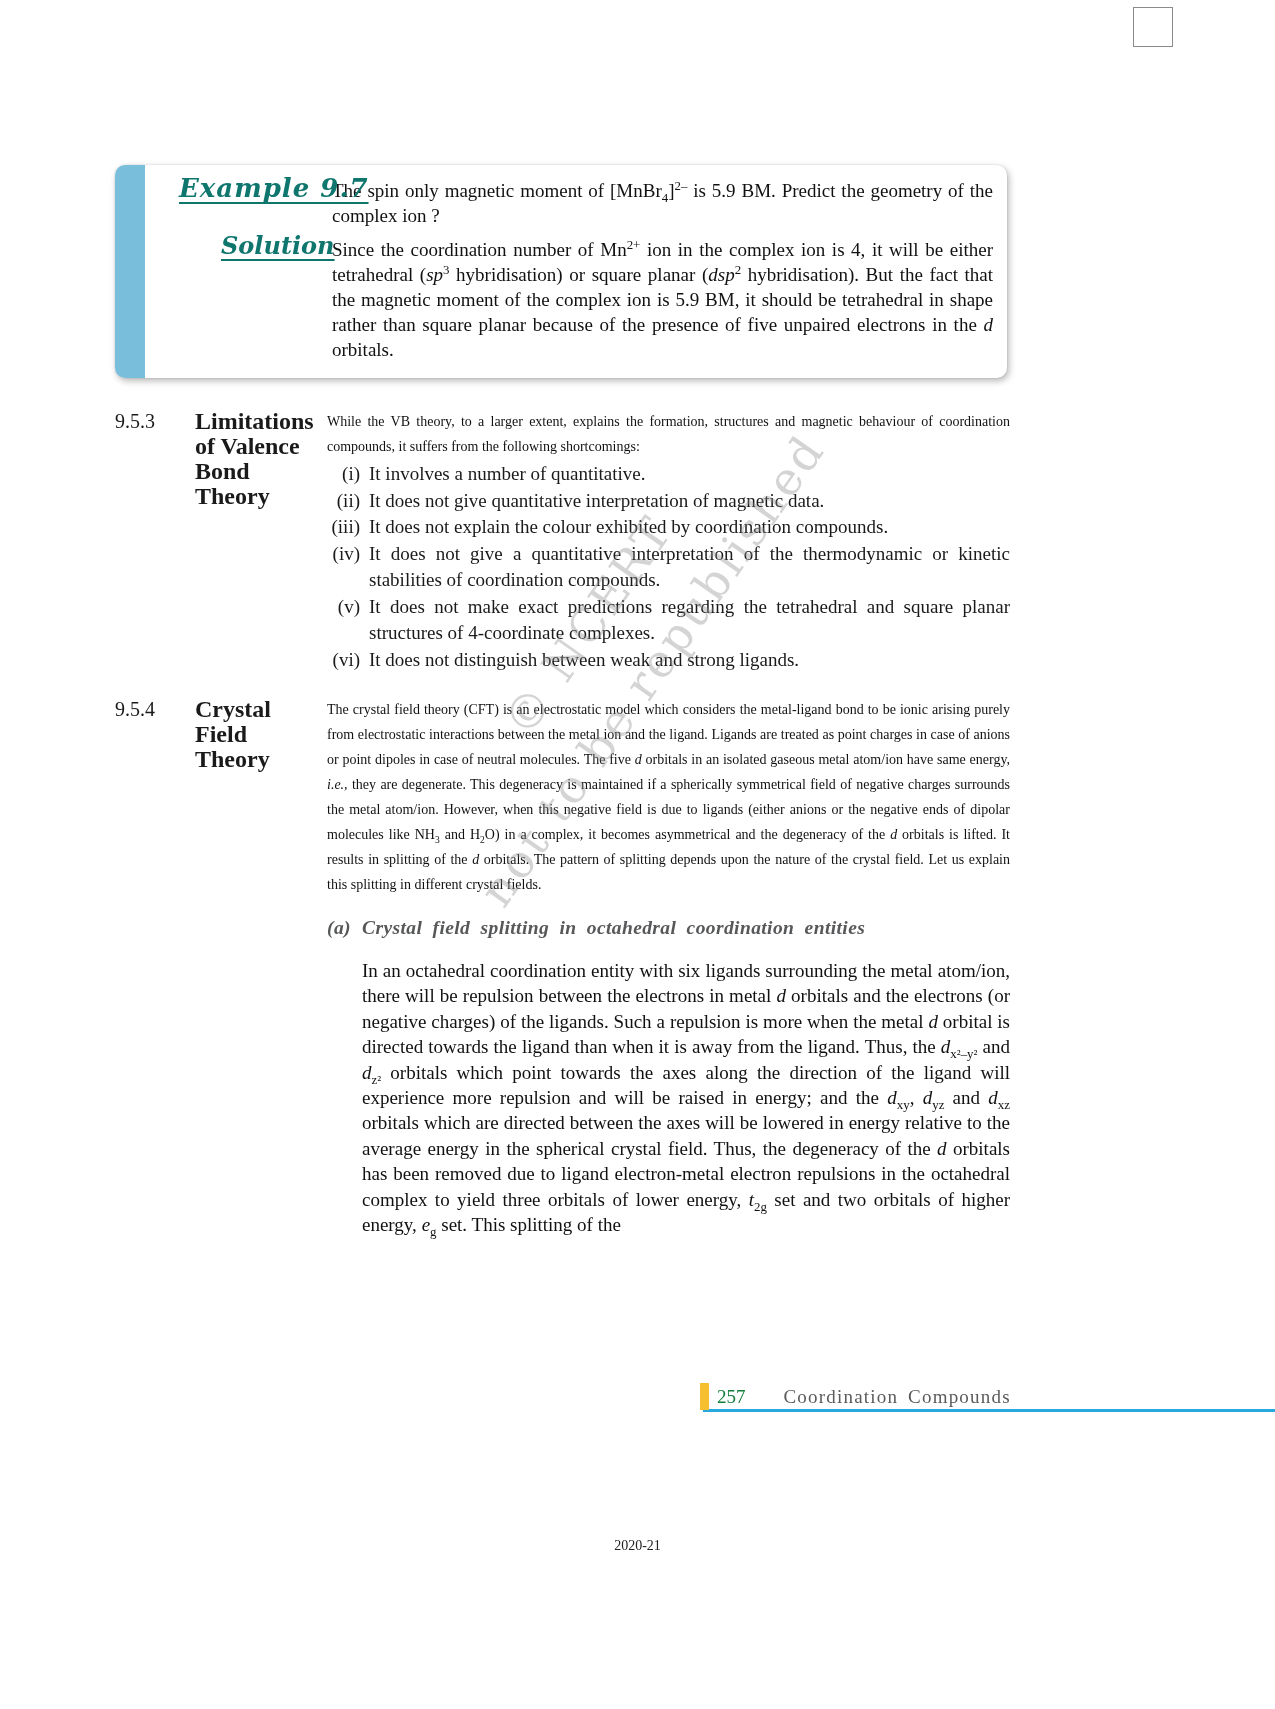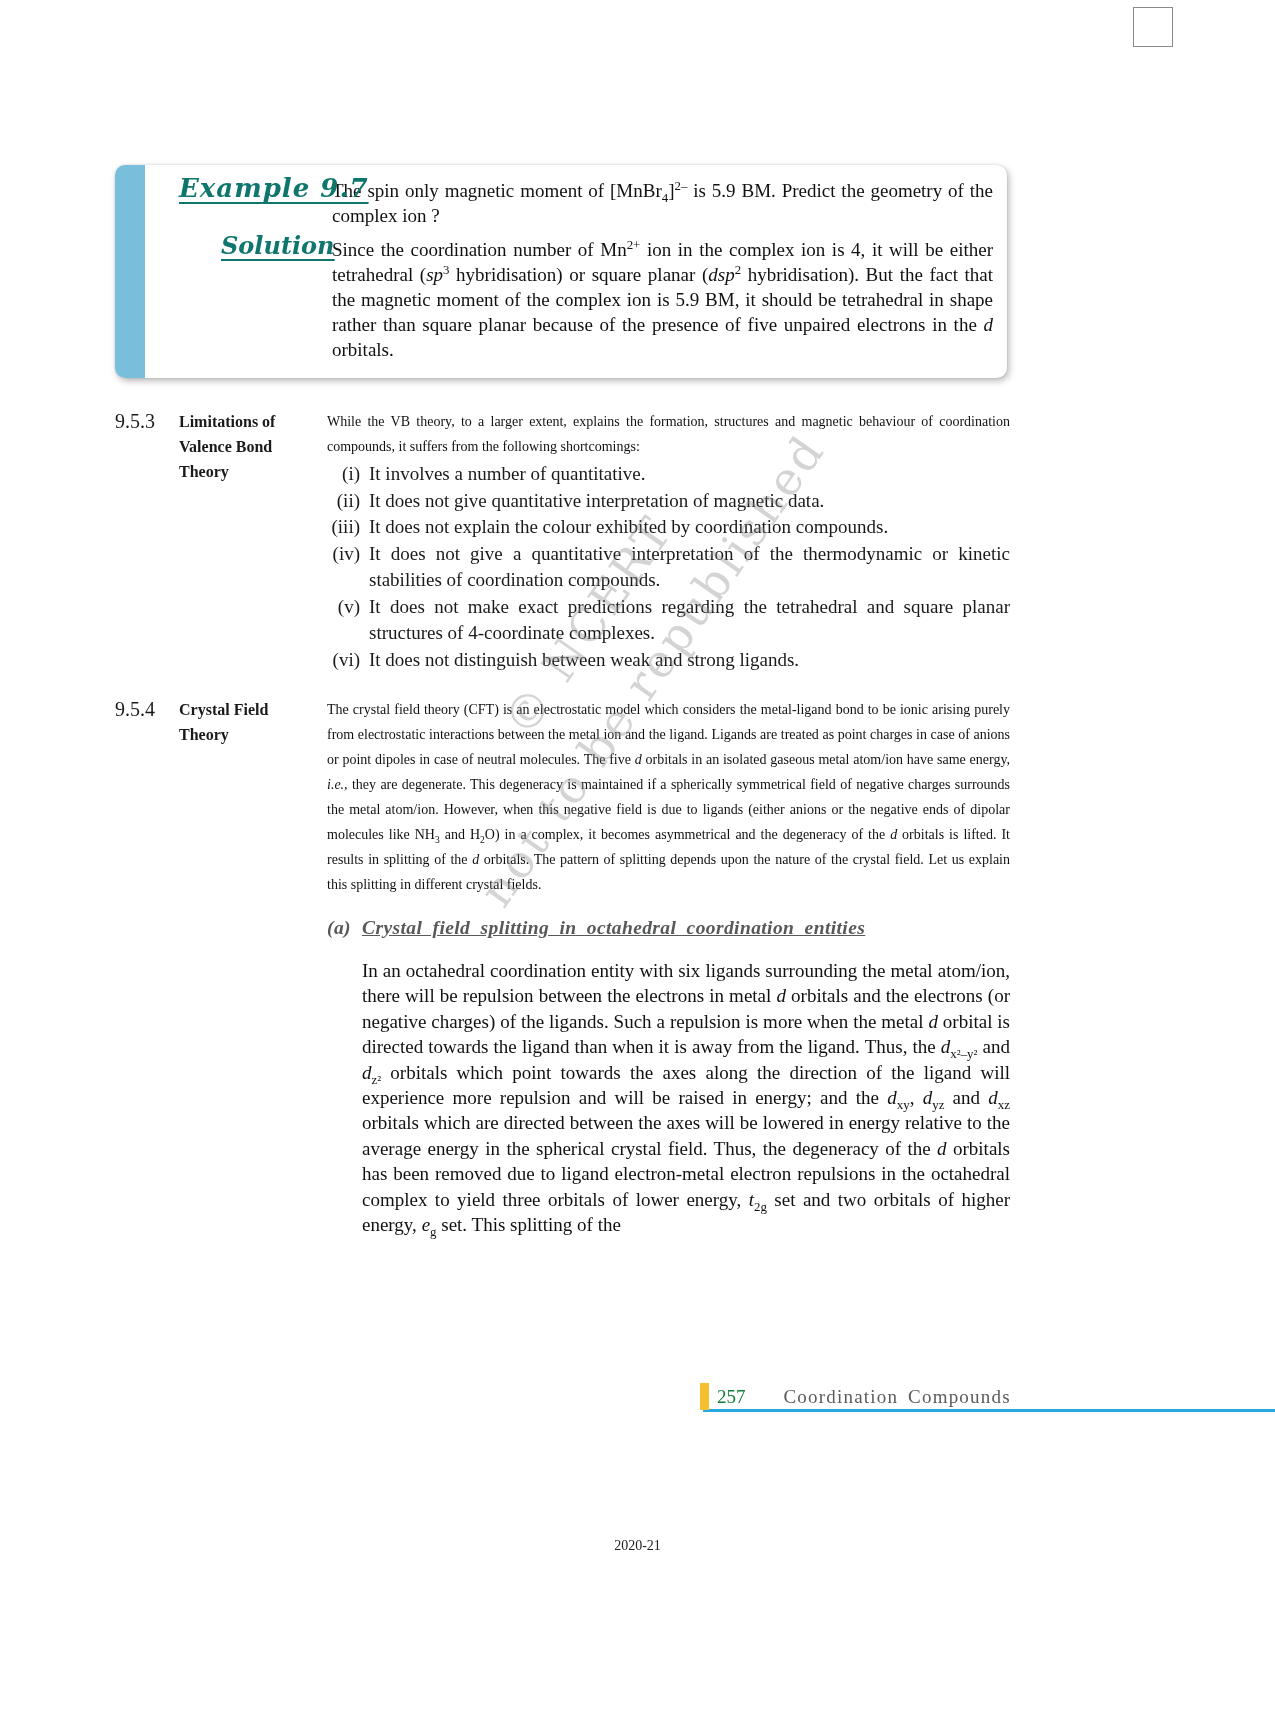--- a/index.html
+++ b/index.html
@@ -93,23 +93,23 @@
   .sec-number {
     width: 58px;
     flex: 0 0 58px;
     font-weight: normal;
     font-size: 20px;
     line-height: 25px;
   }
   .sec-title {
     width: 130px;
     font-weight: bold;
-    font-size: 16px;
+    font-size: 24px;
     line-height: 25px;
-    margin-left: 6px;
+    margin-left: 22px;
   }
   .right-col {
     flex: 1 1 auto;
     width: 672px;
   }
   .body-par {
     font-size: 14px;
     line-height: 25px;
     text-align: justify;
     color: #111;
@@ -143,21 +143,21 @@
     color: #57585a;
     font-size: 19.5px;
     letter-spacing: 0.4px;
     word-spacing: 5px;
     display: flex;
   }
   .subsec-marker {
     flex: 0 0 35px;
     width: 35px;
   }
-  .subsec-title { flex: 1 1 auto; text-decoration: underline; }
+  .subsec-title { flex: 1 1 auto; }
   .subsec-body {
     margin-left: 35px;
     margin-top: 19px;
     font-size: 19px;
     line-height: 25.4px;
     text-align: justify;
     color: #111;
   }
   sub, sup {
     font-size: 0.68em;

